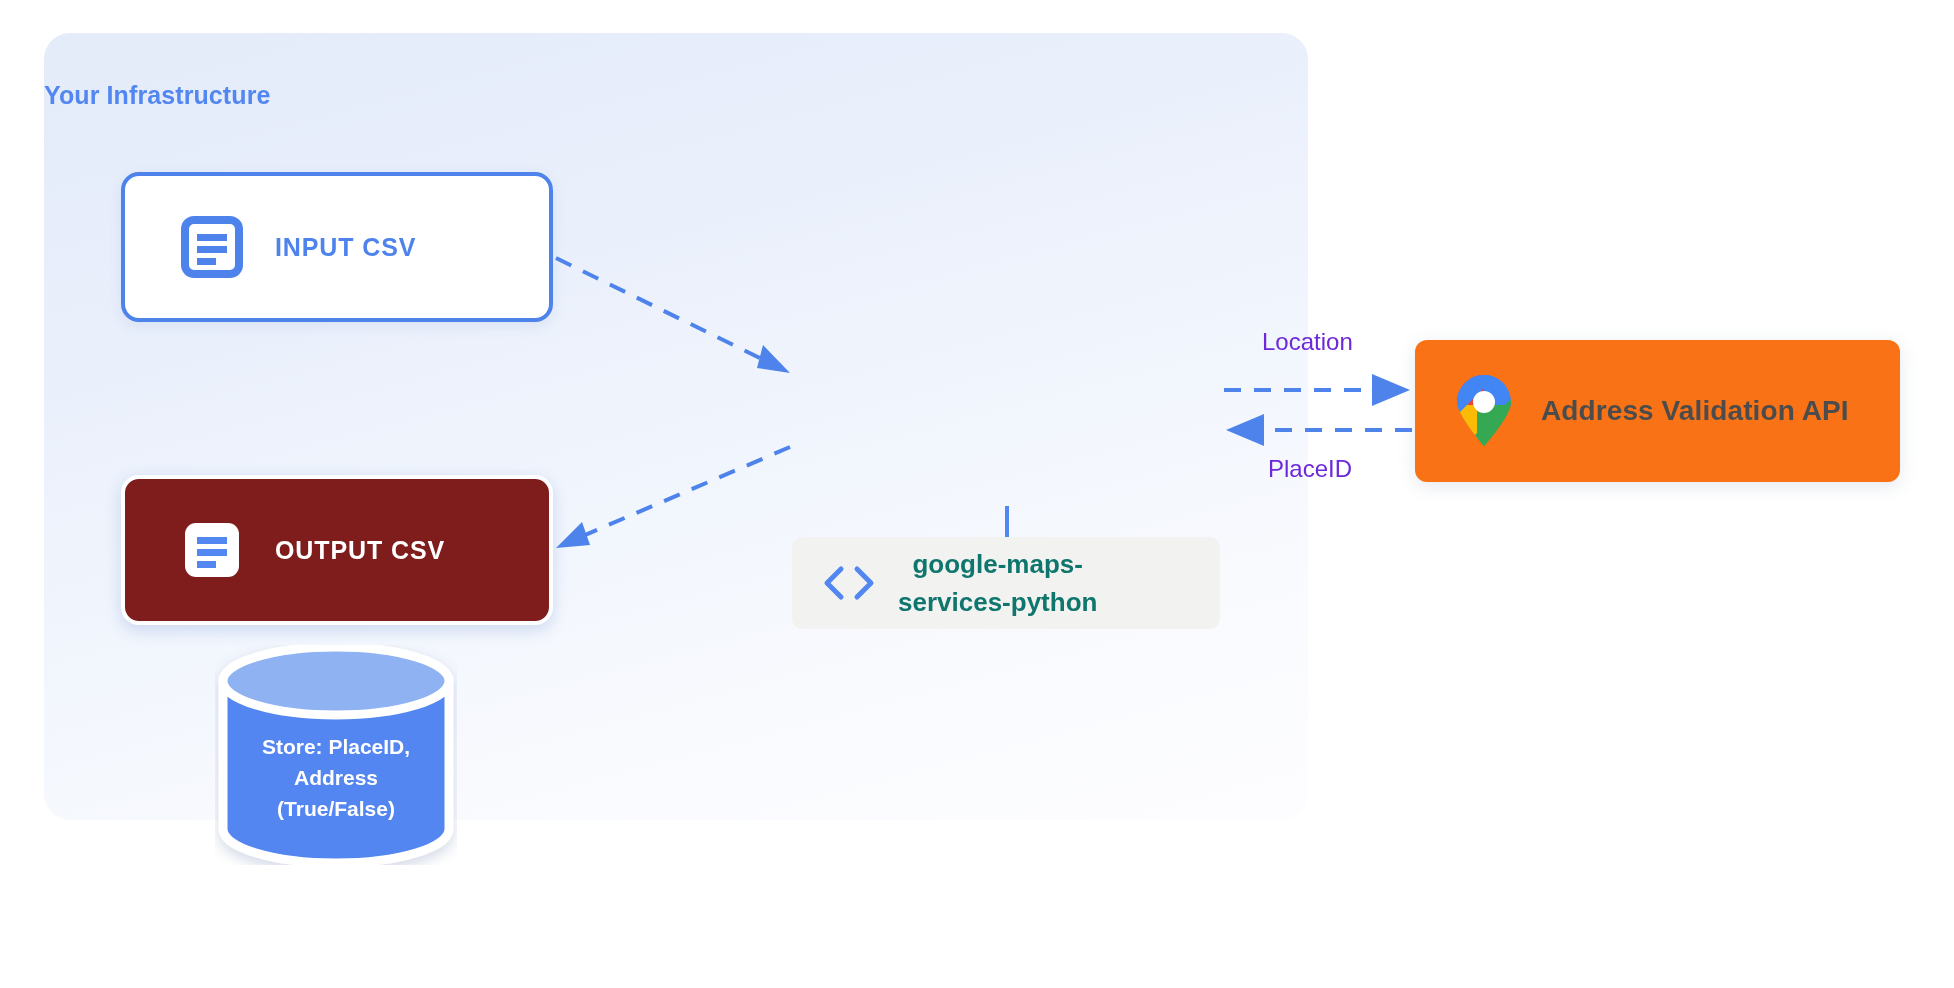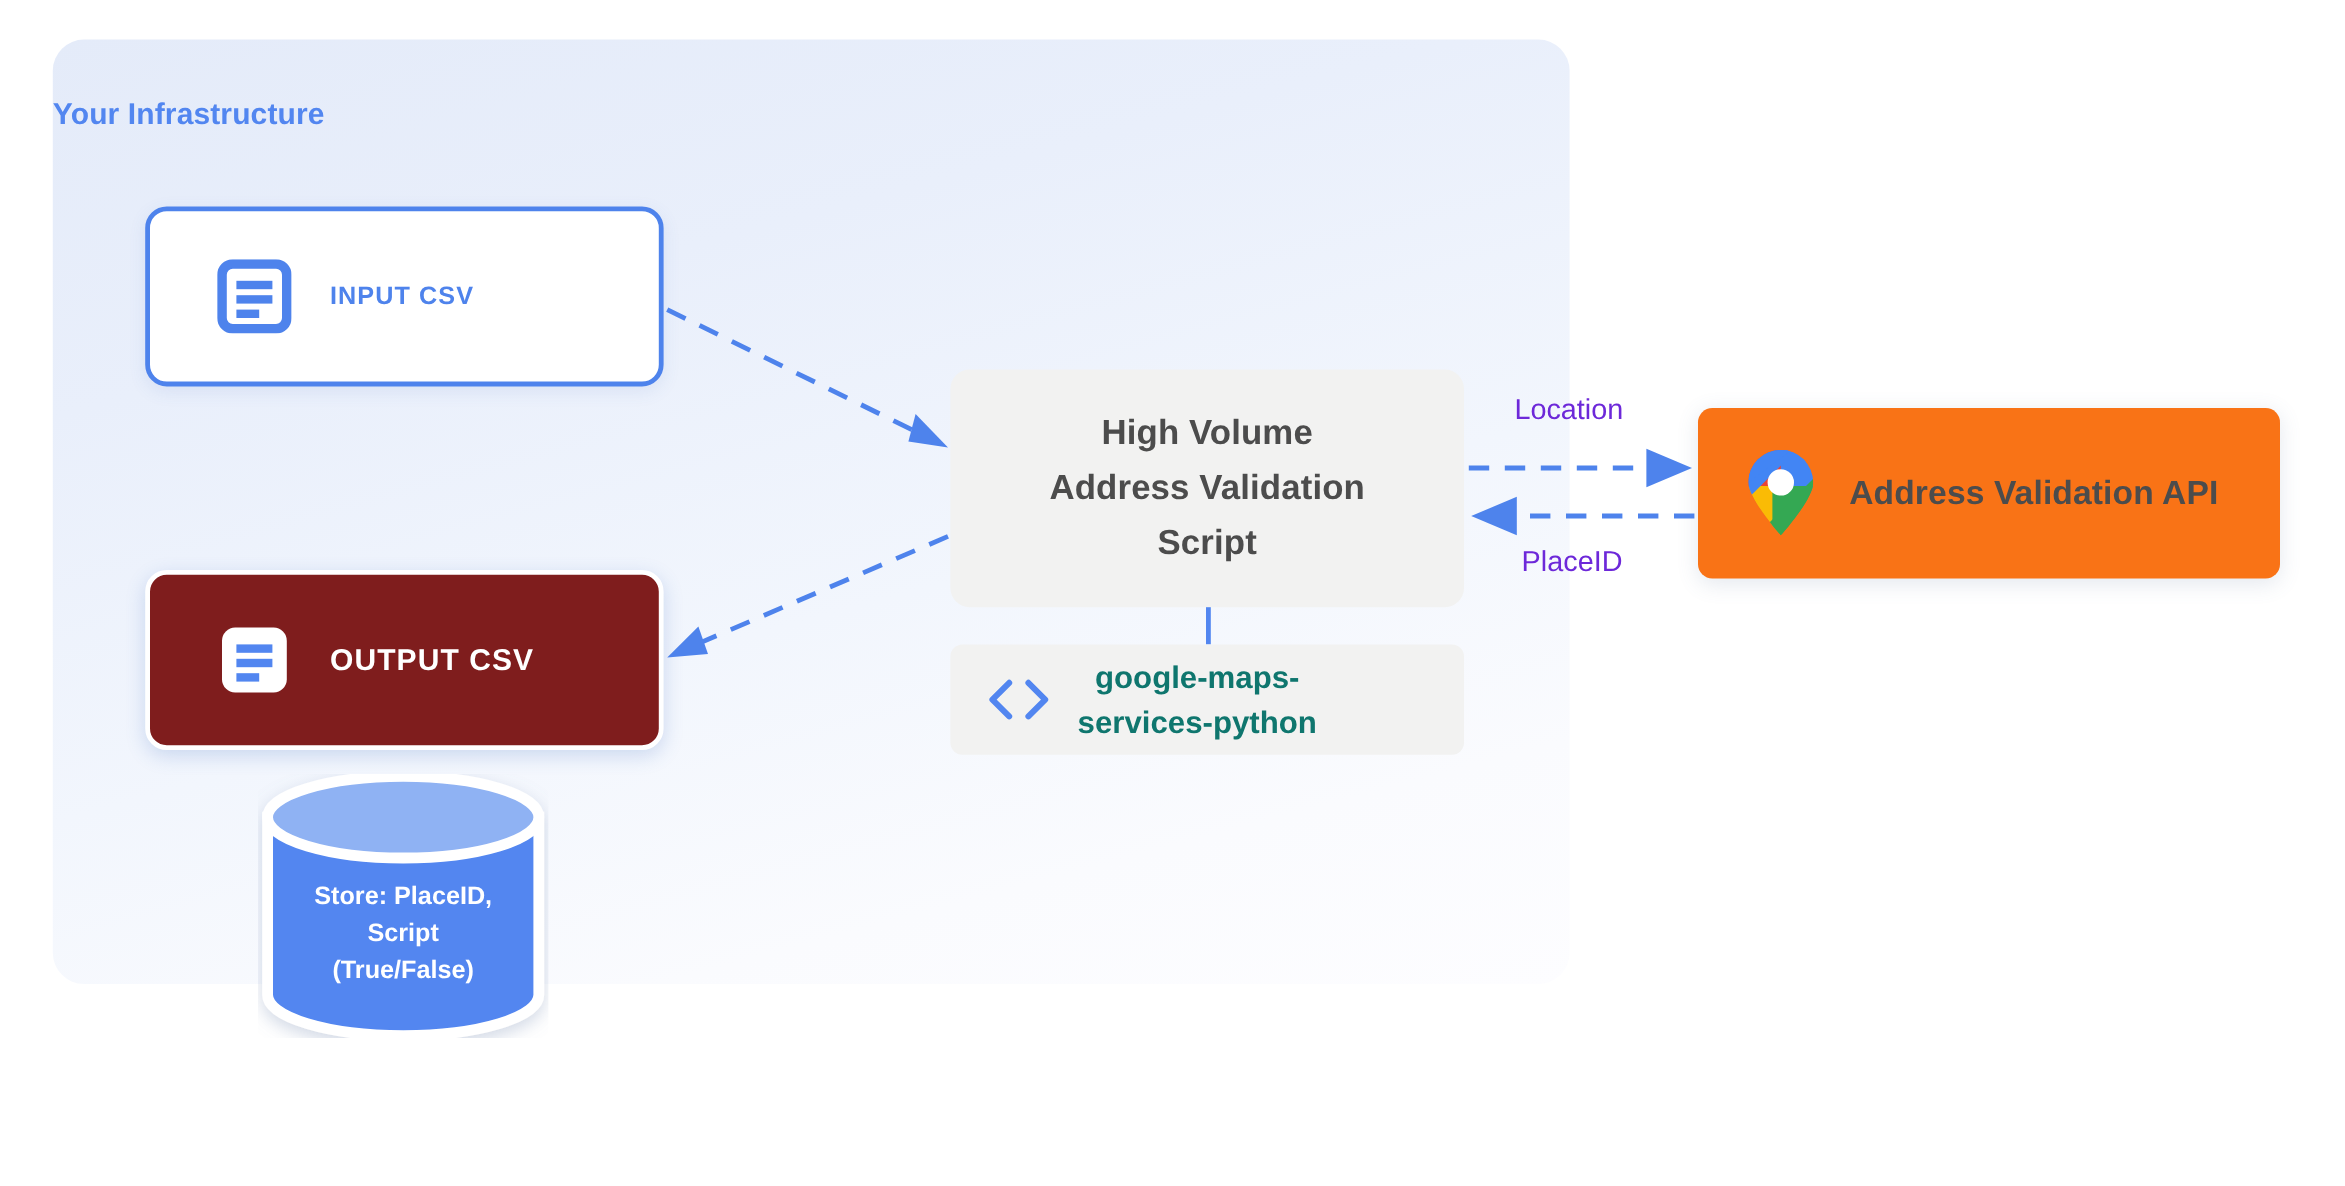--- a/index.html
+++ b/index.html
@@ -56,21 +56,21 @@
     top: 172px;
     width: 432px;
     height: 150px;
     background: #ffffff;
     border: 4px solid #4e83ec;
     border-radius: 18px;
     box-shadow: 0 4px 14px rgba(66,110,190,0.10);
     padding-left: 56px;
   }
   .input-csv .doc-label {
-    font-size: 21px;
+    font-size: 25px;
     font-weight: bold;
     color: #4e83ec;
     letter-spacing: 0.9px;
     margin-left: 32px;
     text-align: right;
   }
 
   
   .output-csv {
     left: 121px;
@@ -230,25 +230,20 @@
       <svg viewBox="0 0 62 62" width="62" height="62" aria-hidden="true">
         <rect x="4" y="4" width="54" height="54" rx="11" ry="11" fill="#ffffff"></rect>
         <rect x="16" y="18" width="30" height="7" fill="#5286f0"></rect>
         <rect x="16" y="30" width="30" height="7" fill="#5286f0"></rect>
         <rect x="16" y="42" width="19" height="7" fill="#5286f0"></rect>
       </svg>
     </span>
     <span class="doc-label">OUTPUT CSV</span>
   </div>
 
-  <div class="card script-box">
-    <div class="line">High Volume</div>
-    <div class="line">Address Validation</div>
-    <div class="line">Script</div>
-  </div>
 
   <div class="connector"></div>
 
   <div class="card lib-box">
     <span class="code-icon">
       <svg viewBox="0 0 58 42" width="58" height="42" aria-hidden="true">
         <polyline points="21,7 7,21 21,35" fill="none" stroke="#5286f0" stroke-width="5" stroke-linecap="round" stroke-linejoin="round"></polyline>
         <polyline points="37,7 51,21 37,35" fill="none" stroke="#5286f0" stroke-width="5" stroke-linecap="round" stroke-linejoin="round"></polyline>
       </svg>
     </span>
@@ -288,21 +283,21 @@
           <feDropShadow dx="0" dy="5" stdDeviation="7" flood-color="#7e90b5" flood-opacity="0.35"></feDropShadow>
         </filter>
       </defs>
       <g filter="url(#dbshadow)">
         <path d="M8 36 L8 184 A113 34 0 0 0 234 184 L234 36 Z" fill="#5286f0" stroke="#ffffff" stroke-width="9"></path>
         <ellipse cx="121" cy="36" rx="113" ry="34" fill="#8fb2f3" stroke="#ffffff" stroke-width="9"></ellipse>
       </g>
     </svg>
     <div class="db-text">
       <div>Store: PlaceID,</div>
-      <div>Script</div>
+      <div>Address</div>
       <div>(True/False)</div>
     </div>
   </div>
 
   <div class="edge-label label-location">Location</div>
   <div class="edge-label label-placeid">PlaceID</div>
 
   <svg id="wires" aria-hidden="true">
 
     <g>

